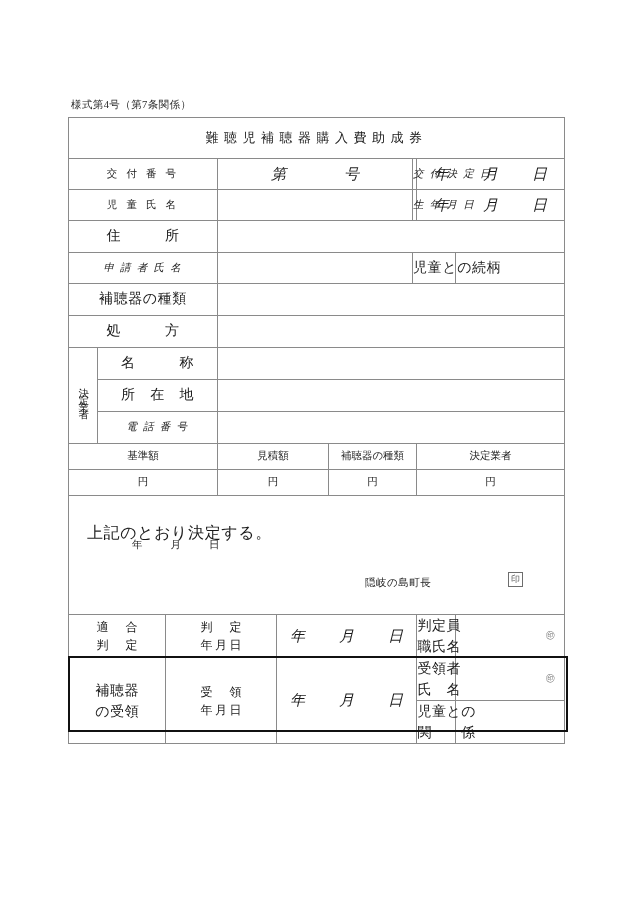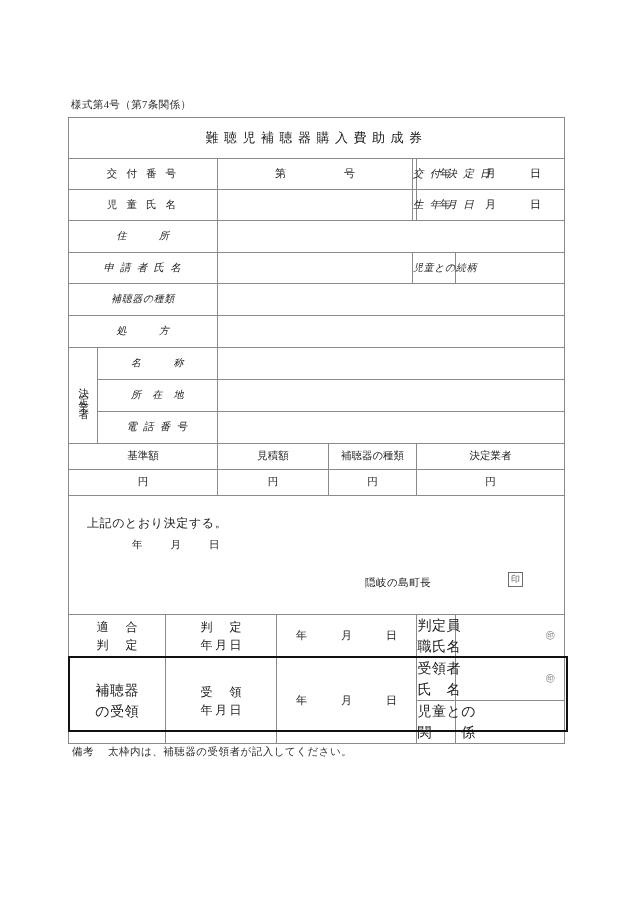--- a/index.html
+++ b/index.html
@@ -51,22 +51,21 @@
   .lbl {
     letter-spacing: 3.2px;
     text-indent: 3.2px;
     white-space: nowrap;
     font-size: 10.5px;
   }
   .lbl-tight {
     letter-spacing: 0.6px;
     text-indent: 0.6px;
     white-space: nowrap;
-    font-size: 10px;
-    font-style: italic;
+    font-size: 14px;
   }
   .lbl-sp {
     letter-spacing: 1.8px;
     text-indent: 1.8px;
     white-space: nowrap;
     font-size: 10.5px;
     font-style: italic;
   }
   .title-cell {
     height: 40px;
@@ -79,21 +78,22 @@
   }
   .r-std { height: 31px; padding-left: 8px; }
   .r-addr { height: 32px; }
   .r-vendor { height: 32px; }
   .r-amt-hdr { height: 26px; }
   .r-amt-val { height: 26px; }
 
   .dateline {
     letter-spacing: 0px;
     white-space: nowrap;
-    font-size: 11px;
+    font-size: 15px;
+    font-style: italic;
   }
   .dateline span { display: inline-block; }
   .dateline .y { margin-right: 34px; }
   .dateline .m { margin-right: 34px; }
 
   .yen {
     text-align: right;
     padding-right: 9px;
     font-size: 10.5px;
   }
@@ -117,22 +117,22 @@
     vertical-align: top;
   }
   .decide-inner {
     position: relative;
     width: 100%;
     height: 118px;
   }
   .decide-line1 {
     position: absolute;
     left: 18px;
-    top: 19px;
-    font-size: 12px;
+    top: 26px;
+    font-size: 16px;
     letter-spacing: 0.6px;
     white-space: nowrap;
   }
   .decide-line2 {
     position: absolute;
     left: 63px;
     top: 42px;
     font-size: 10.5px;
     white-space: nowrap;
   }
@@ -412,17 +412,14 @@
           <div>関　　係</div>
         </div>
       </td>
       <td colspan="1"></td>
     </tr>
   </tbody>
     </table>
 
   <div class="thick-wrap" id="thick-frame" style="left: 67.5px; top: 655.5px; width: 496.031px; height: 72px;"></div>
 
-  <div class="remark">
-    <span>備考</span><span class="gap"></span><span>太枠内は、補聴器の受領者が記入してください。</span>
-  </div>
 
 </div>
 
 </body></html>

